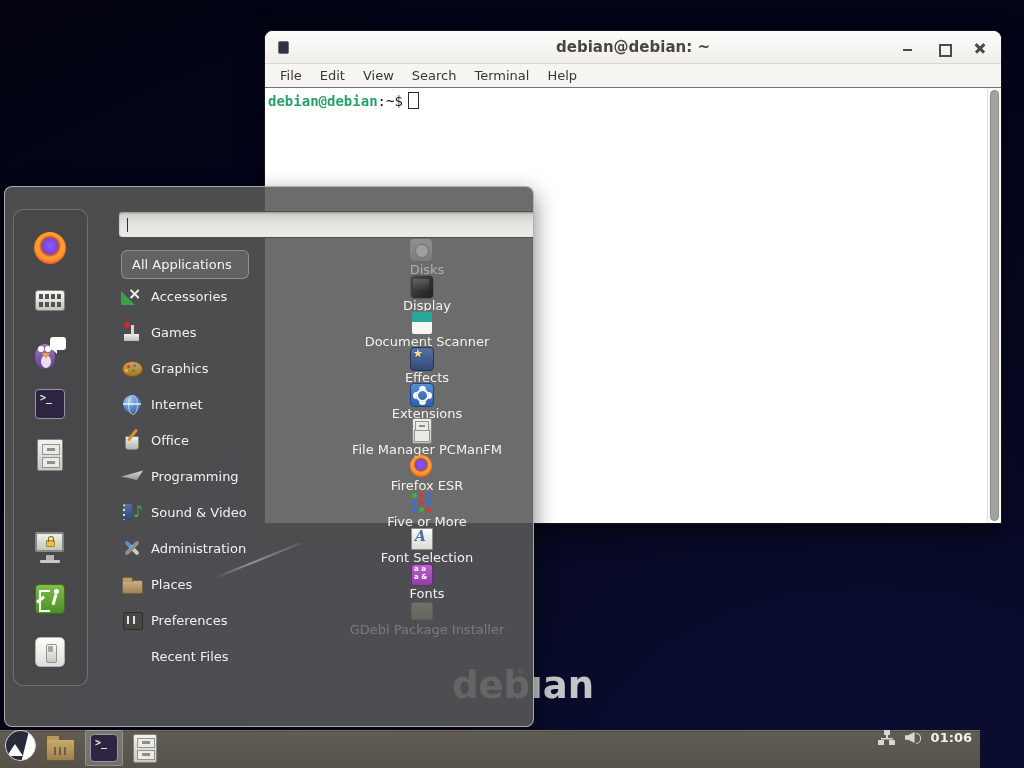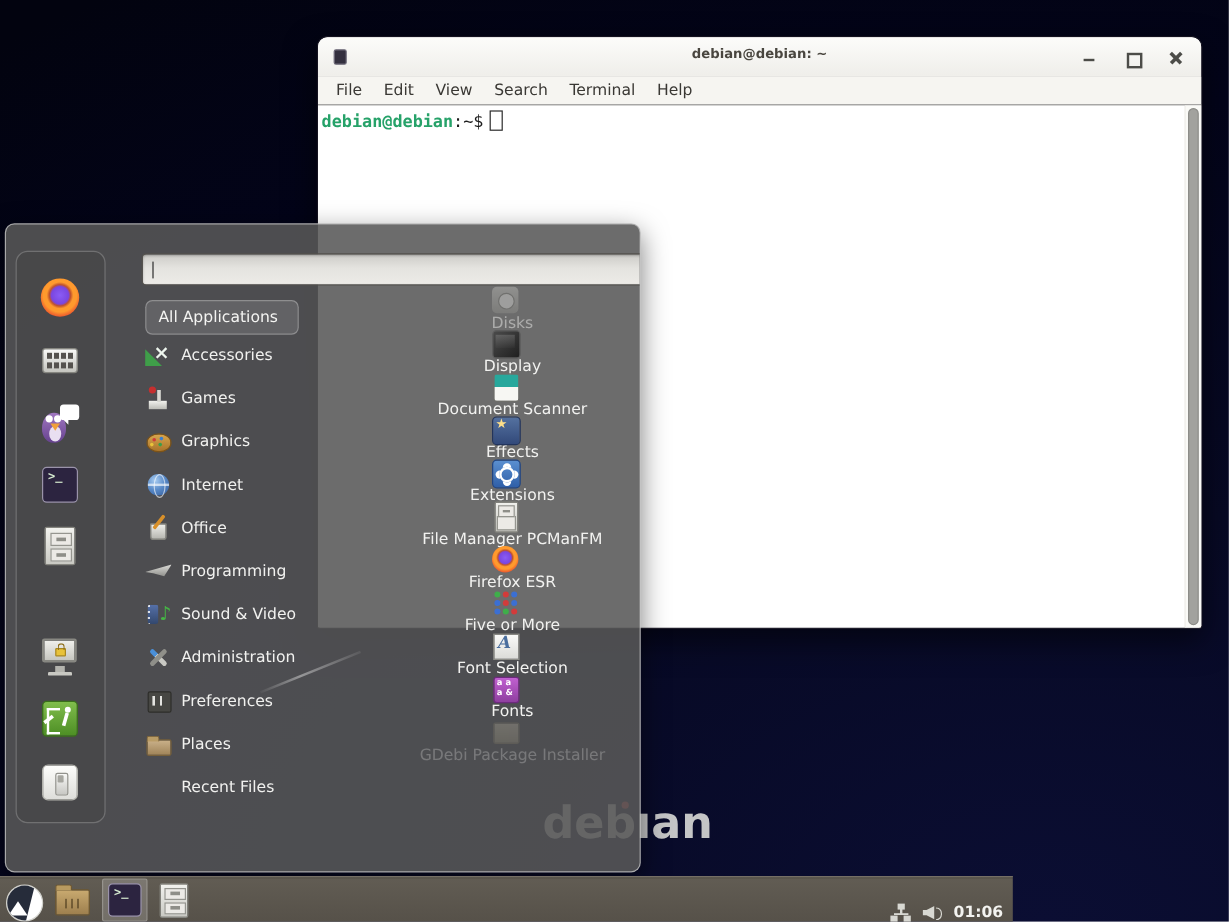--- a/index.html
+++ b/index.html
@@ -13,21 +13,21 @@
   .wm-dot{position:absolute;left:66px;top:4px;width:6px;height:6px;border-radius:50%;background:#c03a3a;}
   
   .term{position:absolute;left:264px;top:30px;width:738px;height:494px;
     border:1px solid #14121f;border-radius:9px 9px 2px 2px;background:#ffffff;
     box-shadow:0 10px 26px rgba(0,0,0,.55);z-index:2;}
   .tbar{position:relative;height:33px;background:linear-gradient(#fcfcfa,#efeeea);
     border-bottom:1px solid #d9d8d2;border-radius:8px 8px 0 0;}
   .ticon{position:absolute;left:13px;top:10px;width:11px;height:13px;background:#34303f;
     border:1px solid #716d7c;border-radius:2px;}
   .ttitle{position:absolute;left:0;right:0;top:7px;text-align:center;
-    font-size:11px;font-weight:bold;color:#49463f;}
+    font-size:15px;font-weight:bold;color:#49463f;}
   .tctrls{position:absolute;right:14px;top:0;height:33px;display:flex;align-items:center;gap:22px;}
   .wbtn{width:14px;height:14px;position:relative;cursor:default;}
   .wmin::before{content:"";position:absolute;left:2px;top:8px;width:9px;height:2px;background:#4c4c48;}
   .wmax::before{content:"";position:absolute;left:2px;top:3px;width:9px;height:9px;border:2px solid #4c4c48;}
   .wcls::before,.wcls::after{content:"";position:absolute;left:1px;top:6px;width:12px;height:2.5px;background:#4c4c48;}
   .wcls::before{transform:rotate(45deg);} .wcls::after{transform:rotate(-45deg);}
   .tmenu{height:24px;background:#f6f5f1;border-bottom:1px solid #737373;
     display:flex;align-items:center;padding-left:6px;}
   .tmi{font-size:13px;color:#3a3834;padding:2px 9px;}
   .tbody{position:relative;height:435px;background:#fff;border-radius:0 0 2px 2px;}
@@ -198,23 +198,23 @@
   .lo-leg{position:absolute;left:0px;top:13px;width:9px;height:3px;background:#fff;transform:rotate(-38deg);}
   .sd{width:30px;height:30px;background:linear-gradient(#fdfdfb,#dededa);border:1px solid #b2b2ac;border-radius:5px;position:relative;}
   .sd::before{content:"";position:absolute;left:10px;top:6px;width:9px;height:17px;
     background:linear-gradient(#f8f8f6,#c8c8c4);border:1px solid #92928c;border-radius:2px;}
   .sd::after{content:"";position:absolute;left:12px;top:8px;width:5px;height:6px;background:#a6a6a0;border-radius:1px;}
   
   .trail{position:absolute;left:217px;top:576px;width:90px;height:2px;z-index:4;
     background:linear-gradient(90deg,rgba(200,200,200,.05),rgba(210,210,210,.55) 40%,rgba(210,210,210,.1));
     transform:rotate(-22deg);transform-origin:left center;}
   
-  .panel{position:absolute;left:0;bottom:0;width:844px;height:38px;
+  .panel{position:absolute;left:0;bottom:0;width:980px;height:38px;
     background:linear-gradient(#625d54,#565149);box-shadow:inset 0 1px 0 #756f65, inset 0 2px 0 rgba(0,0,0,.15);
-    display:flex;align-items:flex-end;z-index:5;}
+    display:flex;align-items:flex-start;z-index:5;}
   .launch{width:31px;height:31px;margin-left:5px;border-radius:50%;background:#fff;position:relative;
     overflow:hidden;border:1px solid #d2d2cc;cursor:pointer;flex:0 0 31px;}
   .launch::before{content:"";position:absolute;left:-4px;top:-2px;width:23px;height:36px;
     background:#262c3a;transform:skewX(-14deg);}
   .launch::after{content:"";position:absolute;left:1px;bottom:4px;
     border-left:8px solid transparent;border-right:8px solid transparent;border-bottom:12px solid #fff;}
   .ptask{height:36px;display:flex;align-items:center;justify-content:center;padding:0 4px;margin-left:6px;cursor:pointer;}
   .pactive{background:rgba(255,255,255,.17);border:1px solid rgba(255,255,255,.22);border-radius:2px;}
   .pfolder{width:29px;height:22px;background:linear-gradient(#c8a96f,#9d7f4e);
     border:1px solid #6e5831;border-radius:2px;position:relative;margin-top:3px;}
@@ -353,26 +353,26 @@
       </div>
     <div class="cat">
       <span class="ci ci-snd"></span>
       <span>Sound &amp; Video</span>
       </div>
     <div class="cat">
       <span class="ci ci-adm"></span>
       <span>Administration</span>
       </div>
     <div class="cat">
+      <span class="ci ci-plc"></span>
+      <span>Places</span>
+      </div>
+    <div class="cat">
       <span class="ci ci-pref"></span>
       <span>Preferences</span>
-      </div>
-    <div class="cat">
-      <span class="ci ci-plc"></span>
-      <span>Places</span>
       </div>
     <div class="cat">
       <span class="noic">Recent Files</span>
       </div>
   </div>
 
   <div class="apps">
     <div class="app fade1">
       <span class="ai ai-disks"></span>
       <span>Disks</span>

